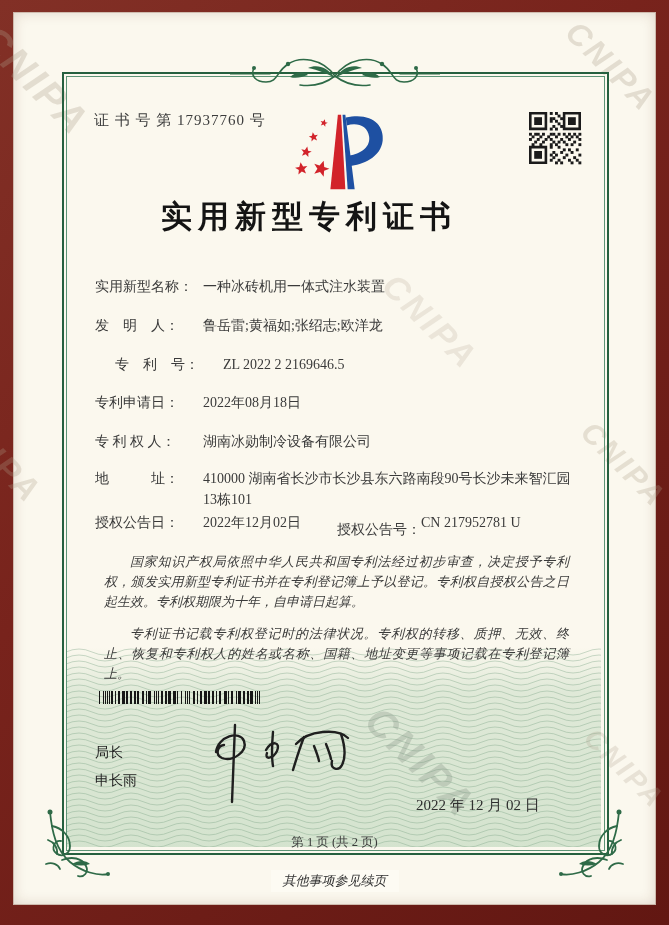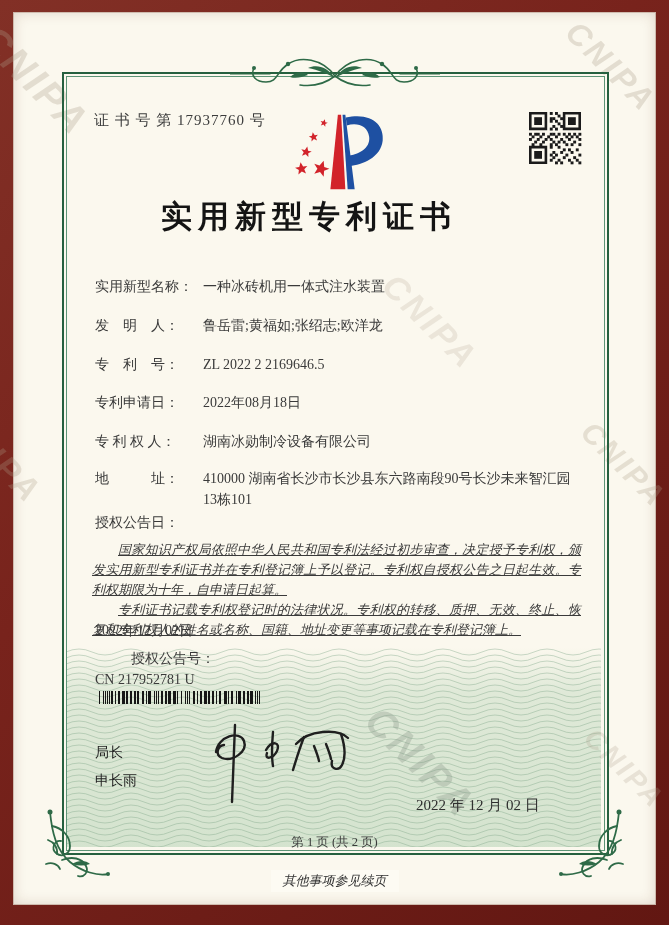--- a/index.html
+++ b/index.html
@@ -27,21 +27,21 @@
   .content{position:absolute;z-index:5;}
   .certno{left:94px;top:111px;font-size:15px;letter-spacing:1px;color:#3c3c3c;}
   .logo{left:278px;top:110px;}
   .qr{left:529px;top:112px;}
   .title{left:0;top:196px;width:618px;text-align:center;font-size:31px;font-weight:bold;letter-spacing:6px;color:#141414;}
   .frow{position:absolute;left:95px;width:484px;display:flex;font-size:14px;color:#3a3a3a;line-height:21px;z-index:5;}
   .frow .lab{width:108px;flex:0 0 108px;white-space:pre;}
   .frow .val{flex:1;}
   .frow .lab2{margin-left:36px;white-space:pre;margin-top:7px;}
   .body-text{left:92px;top:540px;width:489px;font-size:13px;line-height:20px;color:#3a3a3a;font-style:italic;text-align:justify;}
-  .body-text p{margin:0;text-indent:2em;text-decoration:underline;}
+  .body-text p{margin:12px;text-indent:2em;}
   .barcode{
     left:99px;top:691px;width:163px;height:13px;background-color:transparent;
     background-image:
       repeating-linear-gradient(90deg,#161616 0 1.4px,transparent 1.4px 3.9px),
       repeating-linear-gradient(90deg,#161616 0 1px,transparent 1px 6.3px),
       repeating-linear-gradient(90deg,transparent 0 9.7px,#161616 9.7px 11.3px,transparent 11.3px 13px);
   }
   .sig-role{left:95px;top:744px;font-family:"Liberation Sans",sans-serif;font-size:14px;font-weight:500;color:#222;}
   .sig-name{left:95px;top:772px;font-family:"Liberation Sans",sans-serif;font-size:14px;font-weight:500;color:#222;}
   .sig-hand{left:188px;top:722px;}
@@ -273,37 +273,37 @@
   <div class="content title">实用新型专利证书</div>
 
   <div class="frow" style="top:276px;">
     <span class="lab">实用新型名称：</span>
     <span class="val">一种冰砖机用一体式注水装置</span>
   </div>
   <div class="frow" style="top:315px;">
     <span class="lab">发　明　人：</span>
     <span class="val">鲁岳雷;黄福如;张绍志;欧洋龙</span>
   </div>
-  <div class="frow" style="top:354px;">
+  <div class="frow" style="top:354px;margin-left:20px;">
     <span class="lab">专　利　号：</span>
     <span class="val">ZL 2022 2 2169646.5</span>
   </div>
   <div class="frow" style="top:392px;">
     <span class="lab">专利申请日：</span>
     <span class="val">2022年08月18日</span>
   </div>
   <div class="frow" style="top:431px;">
     <span class="lab">专 利 权 人：</span>
     <span class="val">湖南冰勋制冷设备有限公司</span>
   </div>
   <div class="frow" style="top:468px;">
     <span class="lab">地　　　址：</span>
     <span class="val">410000 湖南省长沙市长沙县东六路南段90号长沙未来智汇园13栋101</span>
   </div>
-  <div class="frow" style="top:512px;flex-direction:column;">
+  <div class="frow" style="top:512px;">
     <span class="lab">授权公告日：</span>
     <span>2022年12月02日</span>
     <span class="lab2">授权公告号：</span>
     <span>CN 217952781 U</span>
   </div>
 
   <div class="content body-text">
     <p>国家知识产权局依照中华人民共和国专利法经过初步审查，决定授予专利权，颁发实用新型专利证书并在专利登记簿上予以登记。专利权自授权公告之日起生效。专利权期限为十年，自申请日起算。</p>
     <p>专利证书记载专利权登记时的法律状况。专利权的转移、质押、无效、终止、恢复和专利权人的姓名或名称、国籍、地址变更等事项记载在专利登记簿上。</p>
   </div>

